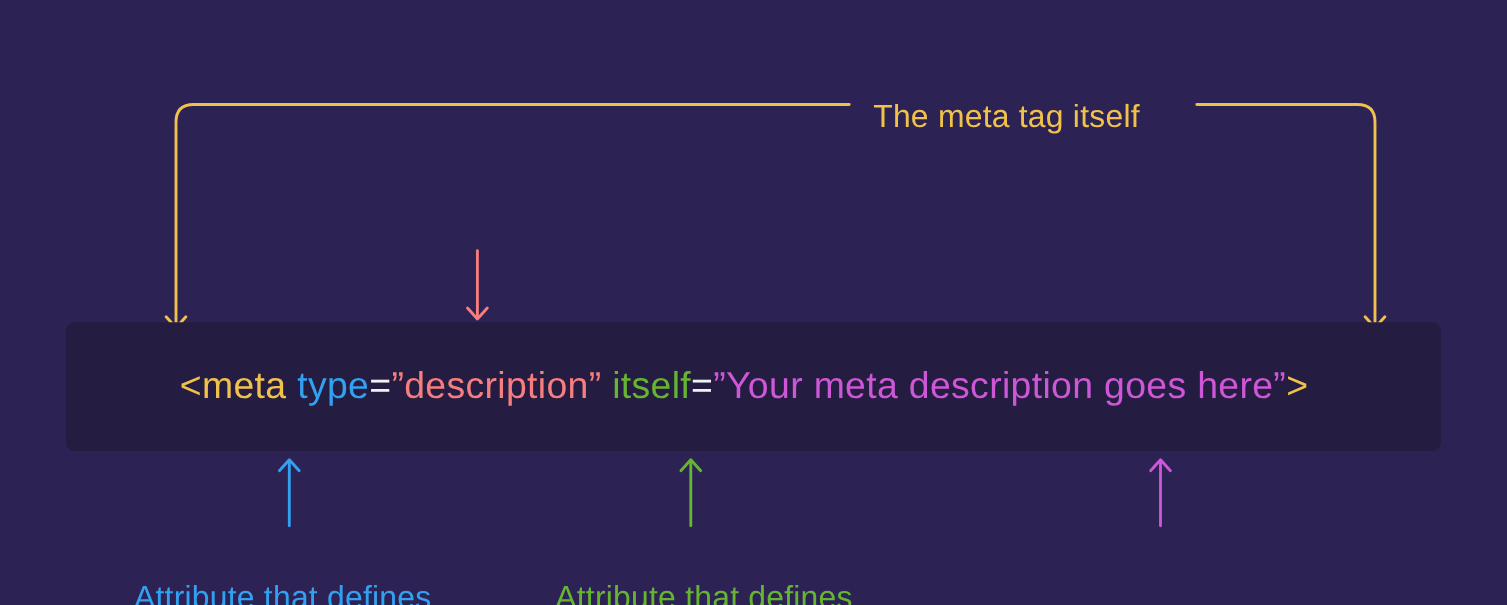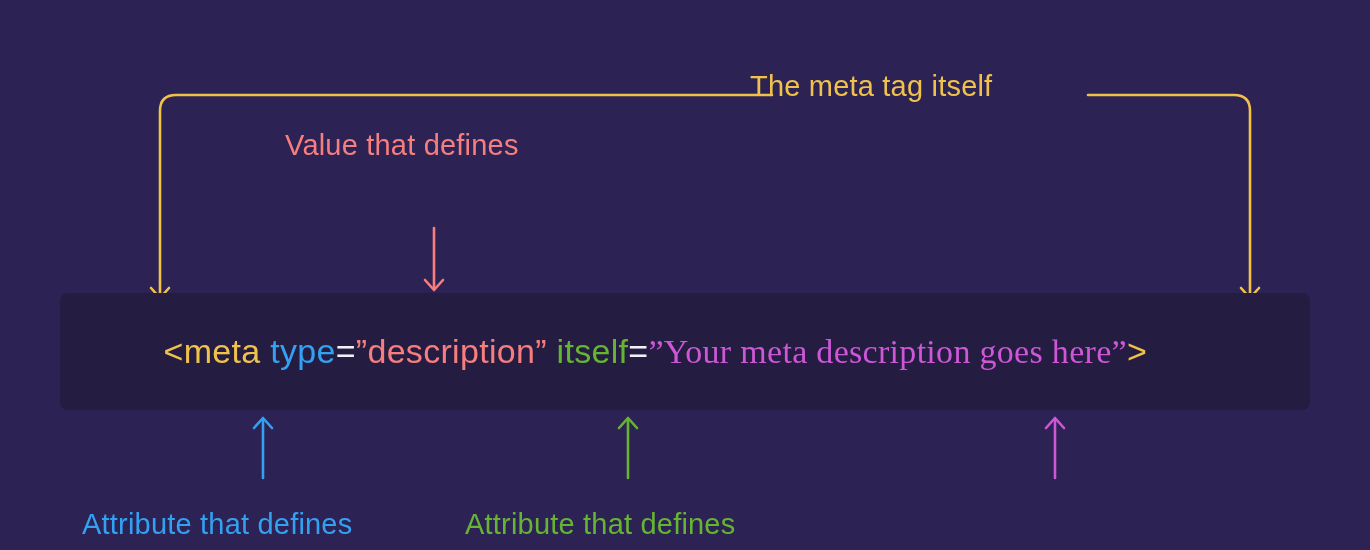--- a/index.html
+++ b/index.html
@@ -29,28 +29,30 @@
   .s-yellow  { stroke: var(--yellow,  #f0c24b); }
   .s-salmon  { stroke: var(--salmon,  #f77e7e); }
   .s-blue    { stroke: var(--blue,    #33a1f2); }
   .s-green   { stroke: var(--green,   #66b532); }
   .s-magenta { stroke: var(--magenta, #cd57d6); }
 
   .c-yellow  { color: var(--yellow,  #f0c24b); }
   .c-salmon  { color: var(--salmon,  #f77e7e); }
   .c-blue    { color: var(--blue,    #33a1f2); }
   .c-green   { color: var(--green,   #66b532); }
-  .c-magenta { color: var(--magenta, #cd57d6); font-family: Liberation Serif, serif; }
+  .c-magenta { color: var(--magenta, #cd57d6); }
   .c-white   { color: var(--white,   #f2f0f7); }
 
   .label {
     position: absolute;
+    text-align: center;
     font-size: 29px;
     font-weight: 500;
     letter-spacing: 0.2px;
+    margin-top: 20px;
   }
 
   .code-box {
     position: absolute;
     left: 60px;
     top: 293px;
     width: 1250px;
     height: 117px;
     border-radius: 8px;
     background: var(--box, #251c41);
@@ -86,21 +88,20 @@
     <path class="s-green" d="M628 478 L628 419"></path>
     <path class="s-green" d="M619 428 L628 418 L637 428"></path>
 
     <path class="s-magenta" d="M1055 478 L1055 419"></path>
     <path class="s-magenta" d="M1046 428 L1055 418 L1064 428"></path>
   </svg>
 
   <div class="label c-yellow" style="left:750px; top:70px; width:330px;">The meta tag itself</div>
 
   <div class="label c-salmon" style="left:285px; top:127px; width:300px; line-height:37px;">
-    <div>Value that defines</div>
   </div>
 
   <div class="code-box">
     <div class="code-line">
       <span class="c-yellow">&lt;meta </span><span class="c-blue">type</span><span class="c-white">=</span><span class="c-salmon">”description”</span><span class="c-white"> </span><span class="c-green">itself</span><span class="c-white">=</span><span class="c-magenta">”Your meta description goes here”</span><span class="c-yellow">&gt;</span>
     </div>
   </div>
 
   <div class="label c-blue" style="left:82px; top:508px; width:350px;">Attribute that defines</div>
 

